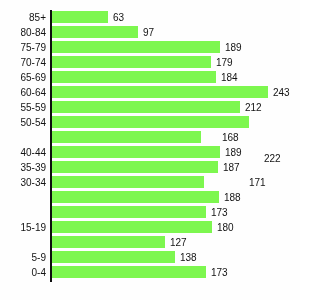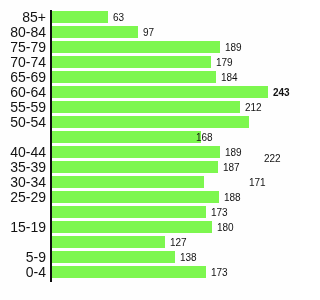--- a/index.html
+++ b/index.html
@@ -50,21 +50,21 @@
   }
 
   .cat-label {
     position: absolute;
     left: 0;
     top: 0;
     width: 46px;
     height: 15px;
     line-height: 15px;
     text-align: right;
-    font-size: 14px;
+    font-size: 10px;
     color: #121212;
     white-space: nowrap;
     letter-spacing: 0px;
   }
 
   .bar {
     position: absolute;
     left: 52px;
     top: 1px;
     height: 12px;
@@ -109,53 +109,52 @@
           <span class="val-label" style="left: 216px;">179</span>
         </div>
         <div class="bar-row" style="top: 60px;">
           <span class="cat-label">65-69</span>
           <div class="bar" style="width: 164px;"></div>
           <span class="val-label" style="left: 221px;">184</span>
         </div>
         <div class="bar-row" style="top: 75px;">
           <span class="cat-label">60-64</span>
           <div class="bar" style="width: 216px;"></div>
-          <span class="val-label" style="left: 273px; font-weight: bold;">243</span>
+          <span class="val-label" style="left: 273px;">243</span>
         </div>
         <div class="bar-row" style="top: 90px;">
           <span class="cat-label">55-59</span>
           <div class="bar" style="width: 188px;"></div>
           <span class="val-label" style="left: 245px;">212</span>
         </div>
         <div class="bar-row" style="top: 105px;">
           <span class="cat-label">50-54</span>
           <div class="bar" style="width: 197px;"></div>
           <span class="val-label" style="left: 264px; margin-top: 36px;">222</span>
         </div>
         <div class="bar-row" style="top: 120px;">
           <div class="bar" style="width: 149px;"></div>
-          <span class="val-label" style="left: 196px;">168</span>
+          <span class="val-label" style="left: 222px;">168</span>
         </div>
         <div class="bar-row" style="top: 135px;">
           <span class="cat-label">40-44</span>
           <div class="bar" style="width: 168px;"></div>
           <span class="val-label" style="left: 225px;">189</span>
         </div>
         <div class="bar-row" style="top: 150px;">
           <span class="cat-label">35-39</span>
           <div class="bar" style="width: 166px;"></div>
           <span class="val-label" style="left: 223px;">187</span>
         </div>
         <div class="bar-row" style="top: 165px;">
           <span class="cat-label">30-34</span>
           <div class="bar" style="width: 152px;"></div>
           <span class="val-label" style="left: 209px; margin-left: 40px;">171</span>
         </div>
         <div class="bar-row" style="top: 180px;">
-          <span class="cat-label">25-29</span>
           <div class="bar" style="width: 167px;"></div>
           <span class="val-label" style="left: 224px;">188</span>
         </div>
         <div class="bar-row" style="top: 195px;">
           <div class="bar" style="width: 154px;"></div>
           <span class="val-label" style="left: 211px;">173</span>
         </div>
         <div class="bar-row" style="top: 210px;">
           <span class="cat-label">15-19</span>
           <div class="bar" style="width: 160px;"></div>

